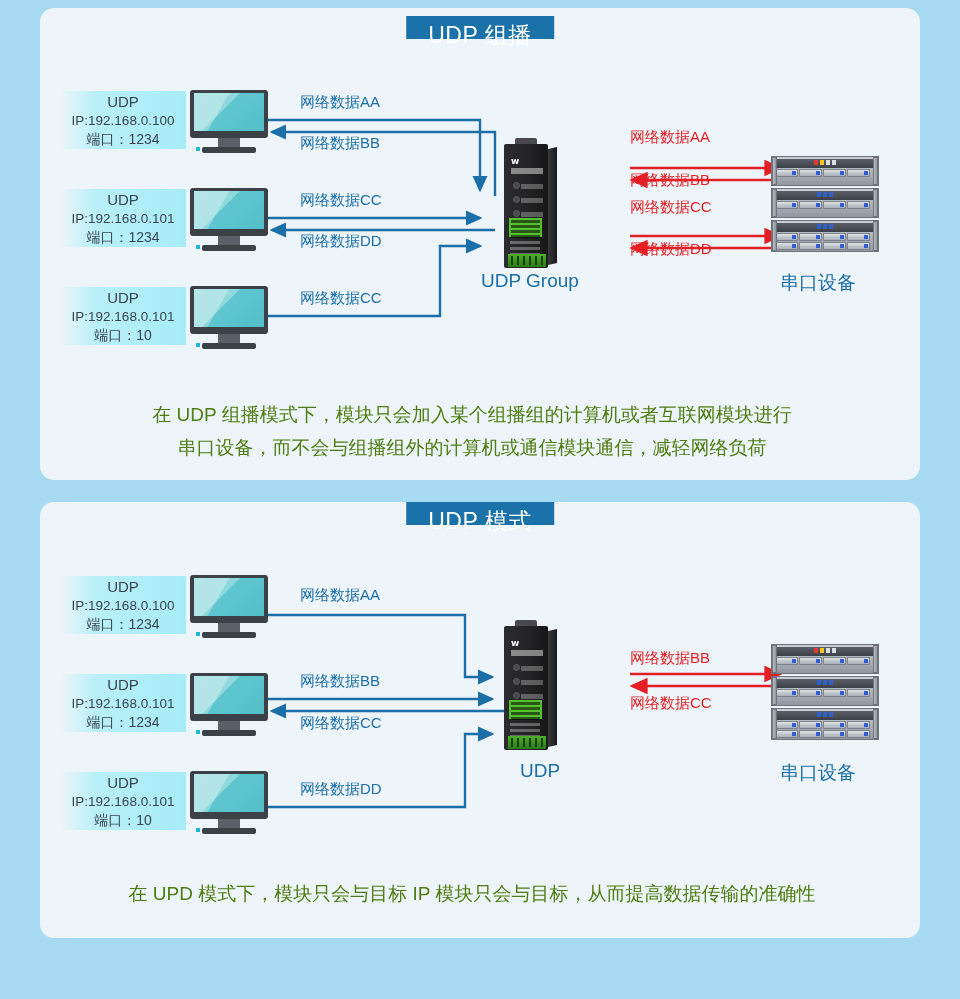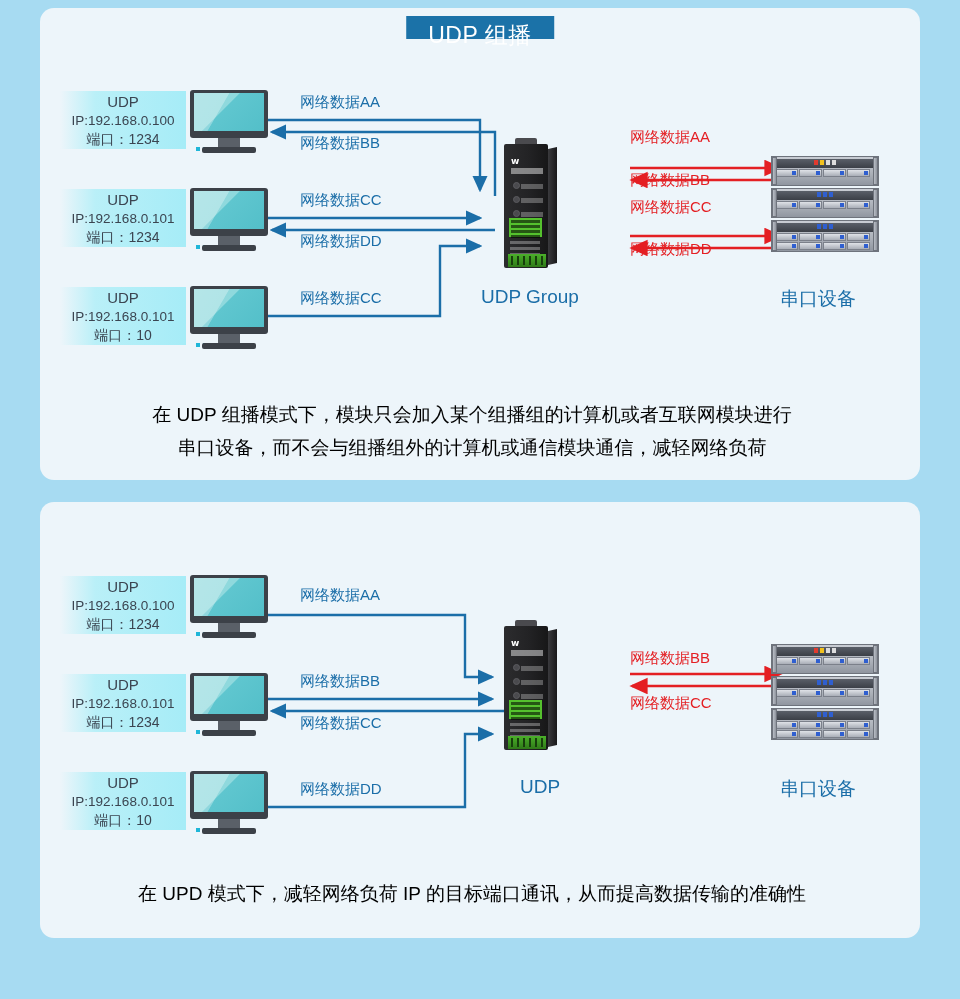--- a/index.html
+++ b/index.html
@@ -150,34 +150,34 @@
     position:absolute;top:0;width:5px;height:100%;
     background:linear-gradient(to right,#b9bec6,#8f949d);border:1px solid #6e737c;box-sizing:border-box;
   }
   .rack .ear.l{left:0;}
   .rack .ear.r{right:0;}
   .rack .leds{position:absolute;top:3px;left:50%;transform:translateX(-50%);display:flex;gap:2px;}
   .rack .leds i{width:4px;height:5px;display:block;}
 
   
   .node-caption{
-    position:absolute;color:#1b6ea8;font-size:19px;white-space:nowrap;margin-top:16px;
+    position:absolute;color:#1b6ea8;font-size:19px;white-space:nowrap;
   }
 
   
   .flow-text{
     position:absolute;font-size:15px;white-space:nowrap;
   }
   .flow-text.blue{color:#1b6ea8;}
   .flow-text.red{color:#e41f23;}
 
   
   .desc{
     position:absolute;left:0;width:864px;text-align:center;
-    color:#000000;font-size:19px;line-height:33px;
+    color:#4d7c0f;font-size:19px;line-height:33px;
   }
 
   svg.wires{position:absolute;left:0;top:0;overflow:visible;}
 </style>
 </head>
 <body>
 
 <div class="card" id="card-multicast">
 
   <div class="section-title" style="top:8px;">UDP 组播</div>
@@ -362,20 +362,21 @@
   <div class="node-caption" style="left:740px;top:262px;">串口设备</div>
 
   <div class="desc" style="top:390px;">
     <div>在 UDP 组播模式下，模块只会加入某个组播组的计算机或者互联网模块进行</div>
     <div>串口设备，而不会与组播组外的计算机或通信模块通信，减轻网络负荷</div>
   </div>
 </div>
 
 <div class="card" id="card-udp">
 
+  <div class="section-title" style="top:0px;">UDP 模式</div>
 
   <div class="host-label" style="left:20px;top:74px;">
     <div class="l1">UDP</div>
     <div class="l2">IP:192.168.0.100</div>
     <div class="l3">端口：1234</div>
   </div>
   <div class="host-label" style="left:20px;top:172px;">
     <div class="l1">UDP</div>
     <div class="l2">IP:192.168.0.101</div>
     <div class="l3">端口：1234</div>
@@ -536,15 +537,15 @@
           <div class="bay"></div>
           <div class="bay"></div>
       </div>
       <div class="ear l"></div>
         <div class="ear r"></div>
     </div>
   </div>
   <div class="node-caption" style="left:740px;top:258px;">串口设备</div>
 
   <div class="desc" style="top:375px;">
-    <div>在 UPD 模式下，减轻网络负荷 IP 的目标端口通讯，从而提高数据传输的准确性</div>
+    <div>在 UPD 模式下，模块只会与目标 IP 模块只会与目标，从而提高数据传输的准确性</div>
   </div>
 </div>
 
 </body></html>

